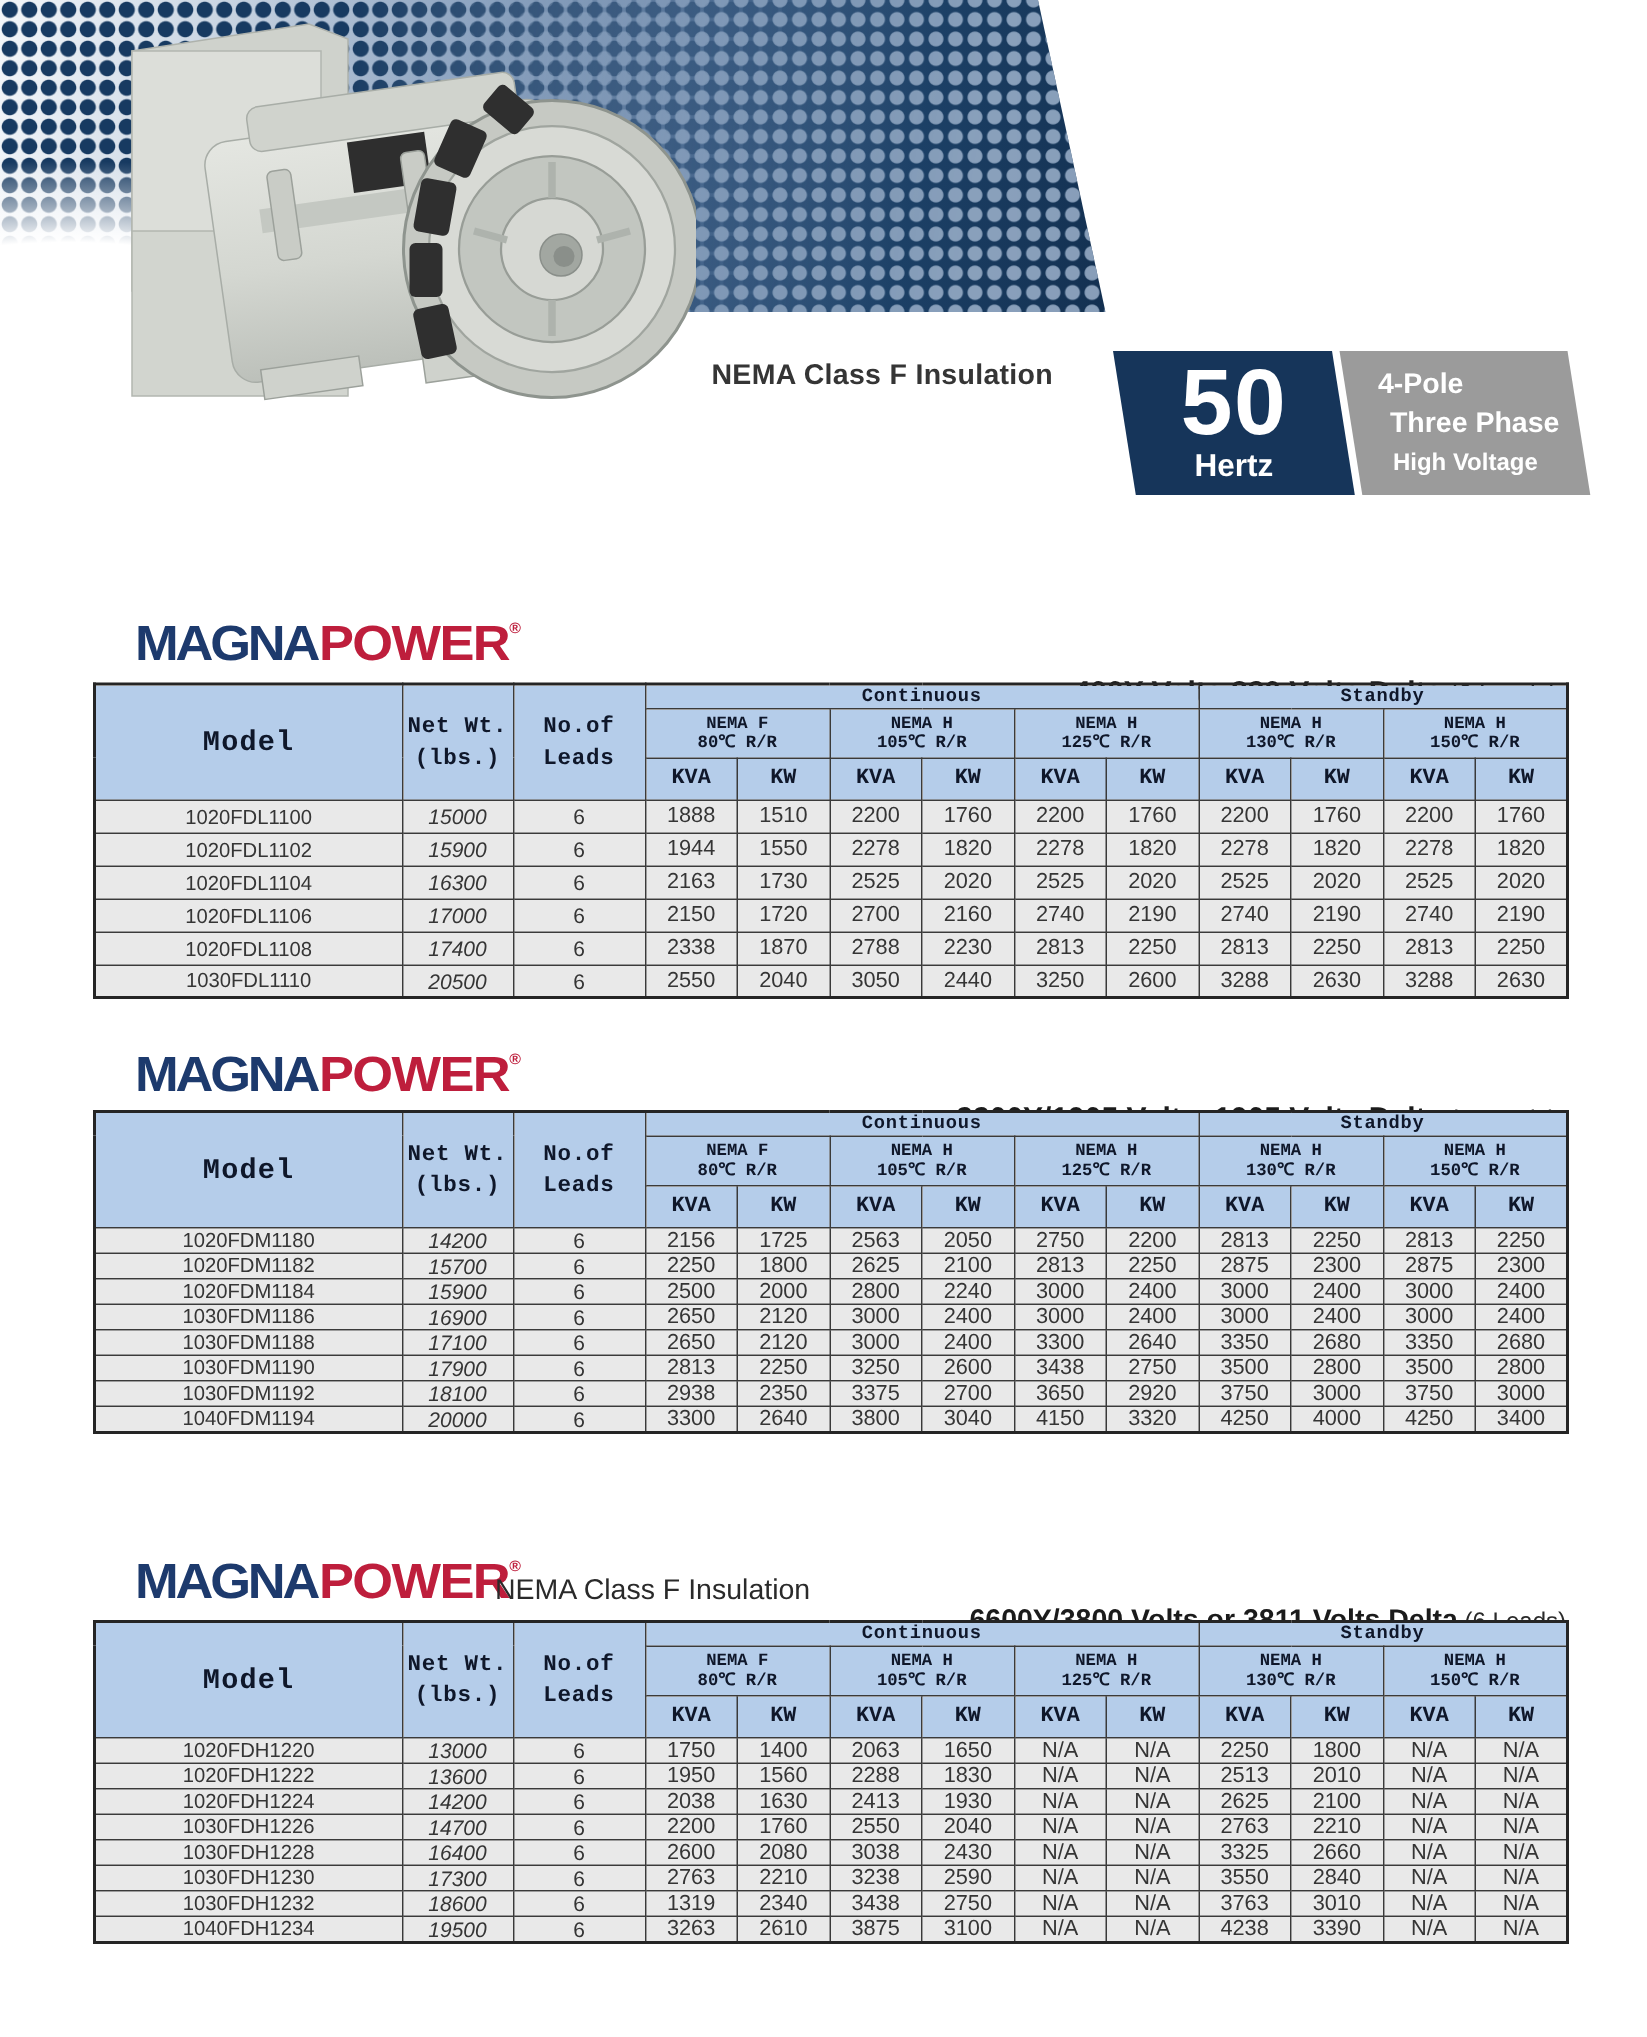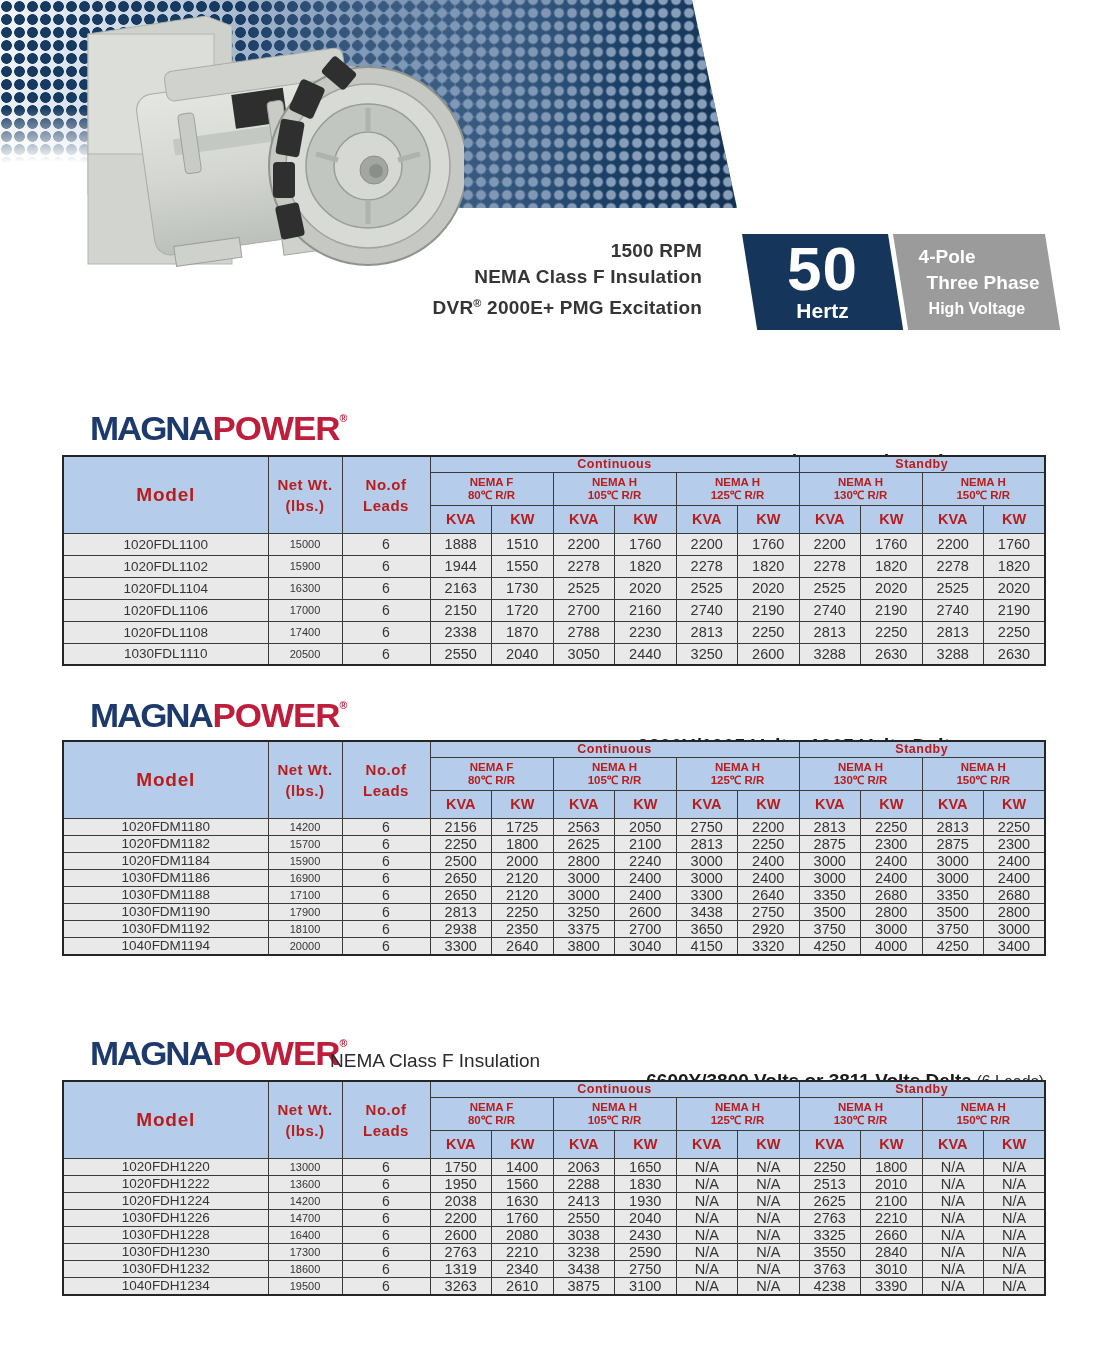--- a/index.html
+++ b/index.html
@@ -51,31 +51,31 @@
   .tbl-title .b{font-weight:800;}
   .tbl-title .n{font-weight:400;font-size:17px;color:#2a2a2a;}
   .nema-mid{position:absolute;font-size:19px;font-weight:400;color:#2a2a2a;}
 
   
   .tbl-wrap{position:absolute;left:62px;width:984px;}
   table.spec-table{width:100%;border-collapse:collapse;table-layout:fixed;
     border:2px solid #252525;}
   .spec-table th,.spec-table td{border:1px solid #3a3a3a;padding:0;text-align:center;
     overflow:hidden;}
-  .spec-table thead th{background:#b5cdea;color:#b91c1c;}
+  .spec-table thead th{background:#b5cdea;color:#0f172a;font-family:Liberation Mono, monospace;}
   .spec-table tbody td{background:#e9e9e9;color:#353535;}
   .gr{height:16px;font-size:12.5px;font-weight:700;letter-spacing:.5px;}
   .nr{height:33px;font-size:11.5px;font-weight:700;line-height:13px;}
   .ur{height:28px;font-size:14.5px;font-weight:700;padding-left:24px;}
   .th-model{font-size:19px;font-weight:600;letter-spacing:.8px;}
   .th-two{font-size:15px;font-weight:600;line-height:21px;}
   .rows6 tbody tr{height:22px;}
   .rows8 tbody tr{height:15px;}
   td.c-model{font-size:13.5px;}
-  td.c-wt{font-size:11px;}
+  td.c-wt{font-size:14px;font-style:italic;}
   td.c-leads{font-size:14px;}
   td.c-val{font-size:14.5px;}
 </style>
 </head>
 <body>
 
 <div class="page">
 
   <div class="halftone">
     <div class="dots dots-dark"></div>
@@ -126,23 +126,21 @@
 
     <g stroke="#aeb3ad" stroke-width="5">
       <line x1="342" y1="104" x2="342" y2="128"></line>
       <line x1="290" y1="150" x2="312" y2="156"></line>
       <line x1="342" y1="220" x2="342" y2="196"></line>
       <line x1="394" y1="150" x2="372" y2="156"></line>
     </g>
   </svg>
 
   <div class="specs">
-    <div>1500 RPM</div>
     <div>NEMA Class F Insulation</div>
-    <div><span>DVR</span><sup>®</sup><span> 2000E+ PMG Excitation</span></div>
   </div>
 
   <div class="badge hz" id="hzBadge" style="background: rgb(22, 53, 90);">
     <div class="badge-inner">
       <div class="hz-val">50</div>
       <div class="hz-unit">Hertz</div>
     </div>
   </div>
 
   <div class="badge pole" id="poleBadge" style="background: rgb(155, 155, 155);">

